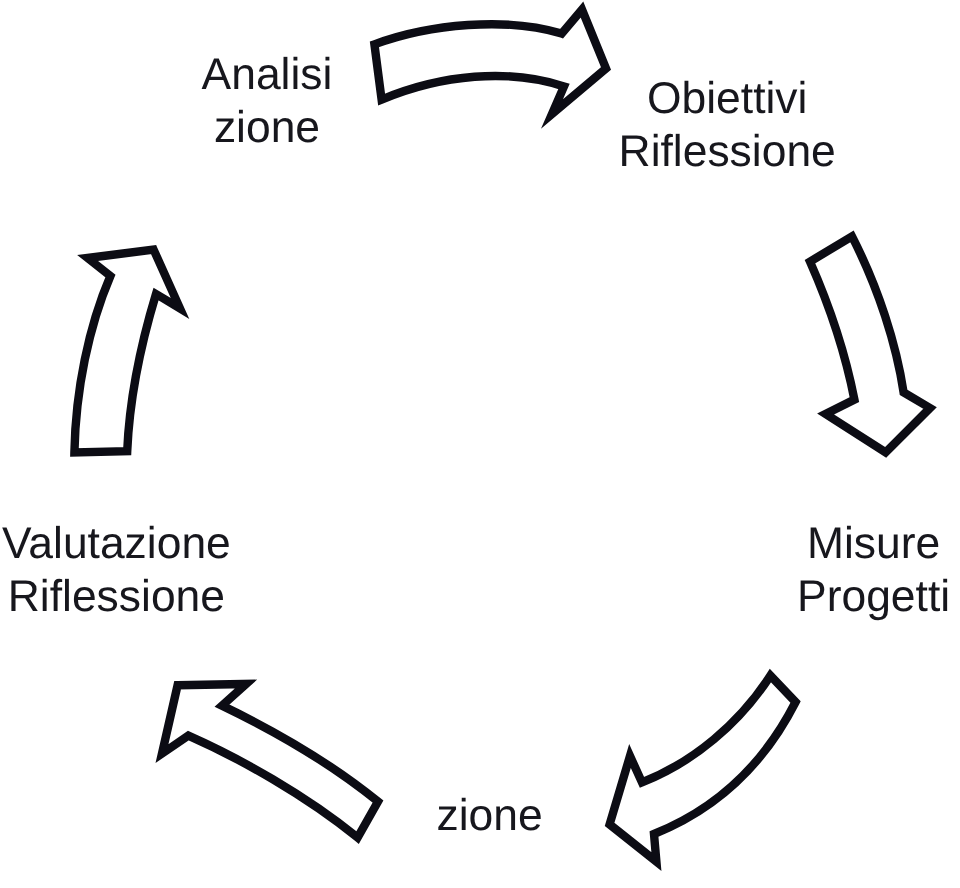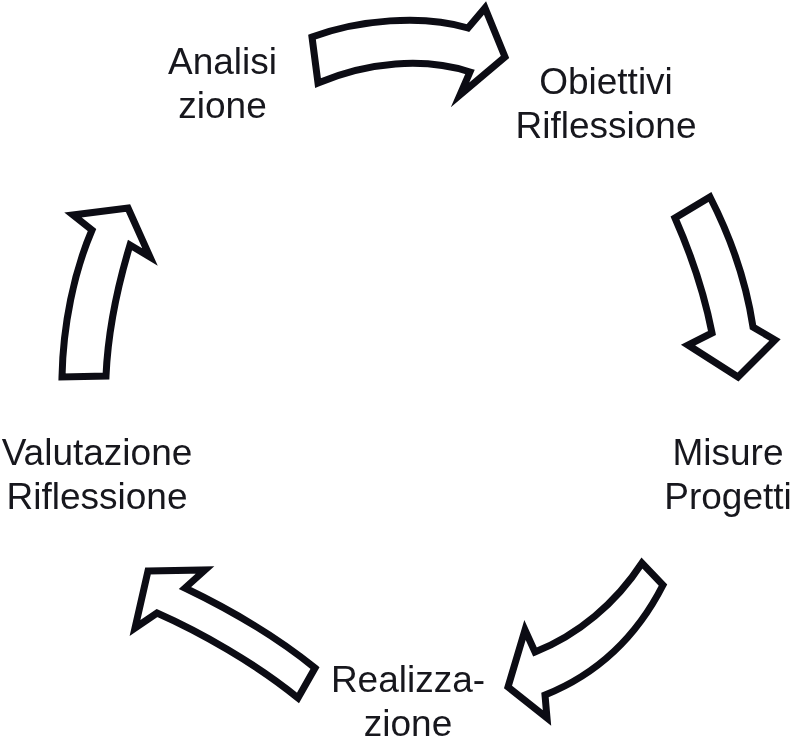--- a/index.html
+++ b/index.html
@@ -64,21 +64,20 @@
     <span>Obiettivi</span>
     <span>Riflessione</span>
   </div>
 
   <div class="node-label label-misure">
     <span>Misure</span>
     <span>Progetti</span>
   </div>
 
   <div class="node-label label-realizzazione">
-    <span>Realizza-</span>
     <span>zione</span>
   </div>
 
   <div class="node-label label-valutazione">
     <span>Valutazione</span>
     <span>Riflessione</span>
   </div>
 
 </div>
 

